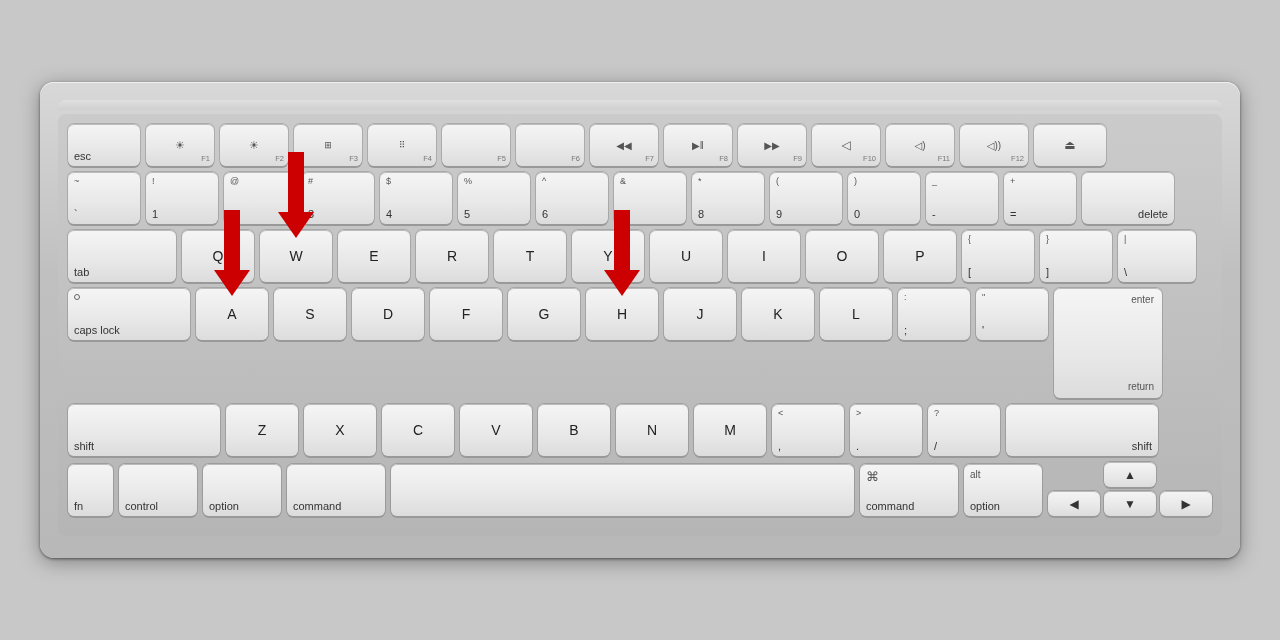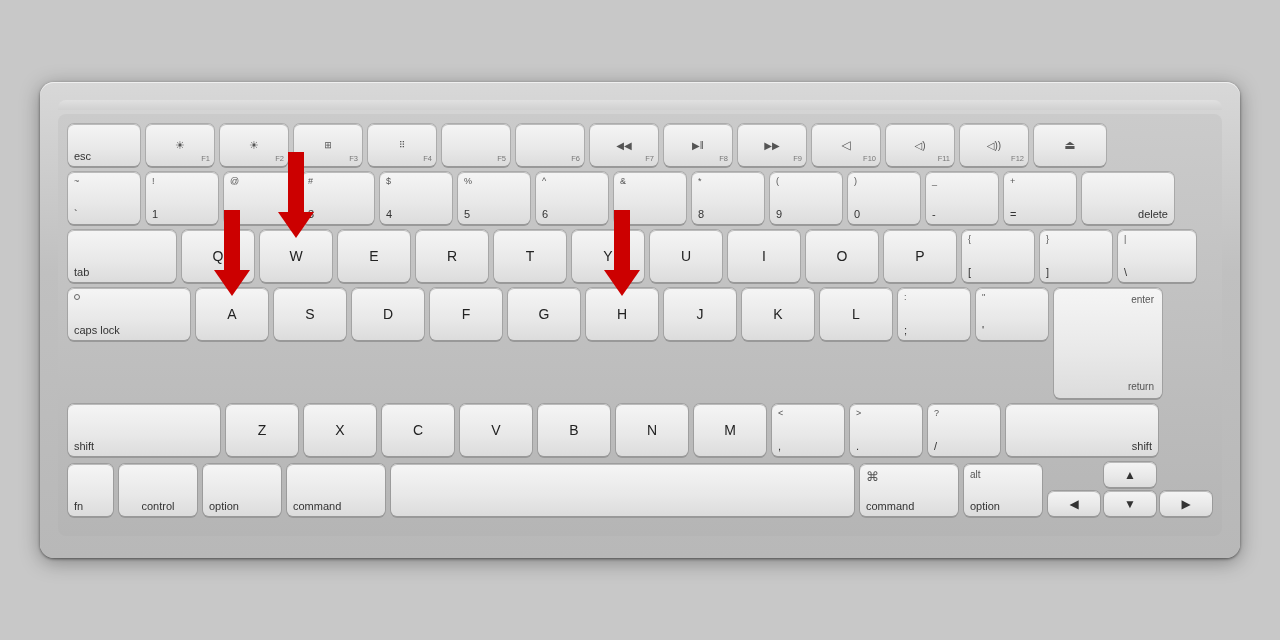--- a/index.html
+++ b/index.html
@@ -84,21 +84,21 @@
     .k-std { width: 72px; }
     .k-fn-row { width: 68px; min-height: 42px; }
     .k-fn-esc { width: 72px; min-height: 42px; }
     .k-fn-eject { width: 72px; min-height: 42px; }
 
     .k-tab { width: 108px; }
     .k-caps { width: 122px; }
     .k-shift-l { width: 152px; }
     .k-shift-r { width: 152px; }
     .k-fn { width: 45px; justify-content: flex-end; }
-    .k-ctrl { width: 78px; align-items: center; }
+    .k-ctrl { width: 78px; }
     .k-opt { width: 78px; }
     .k-cmd { width: 98px; }
     .k-cmd-r { width: 98px; }
     .k-opt-r { width: 78px; }
     .k-space { flex: 1; }
     .k-delete { width: 92px; }
     .k-enter {
       width: 108px;
       min-height: 110px;
       justify-content: flex-start;

